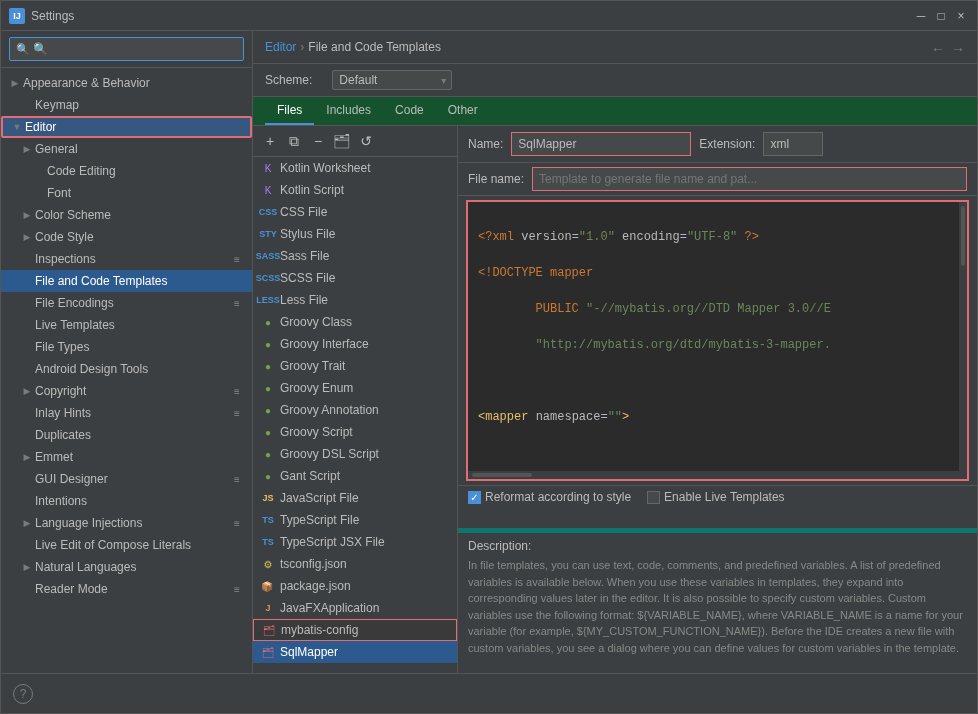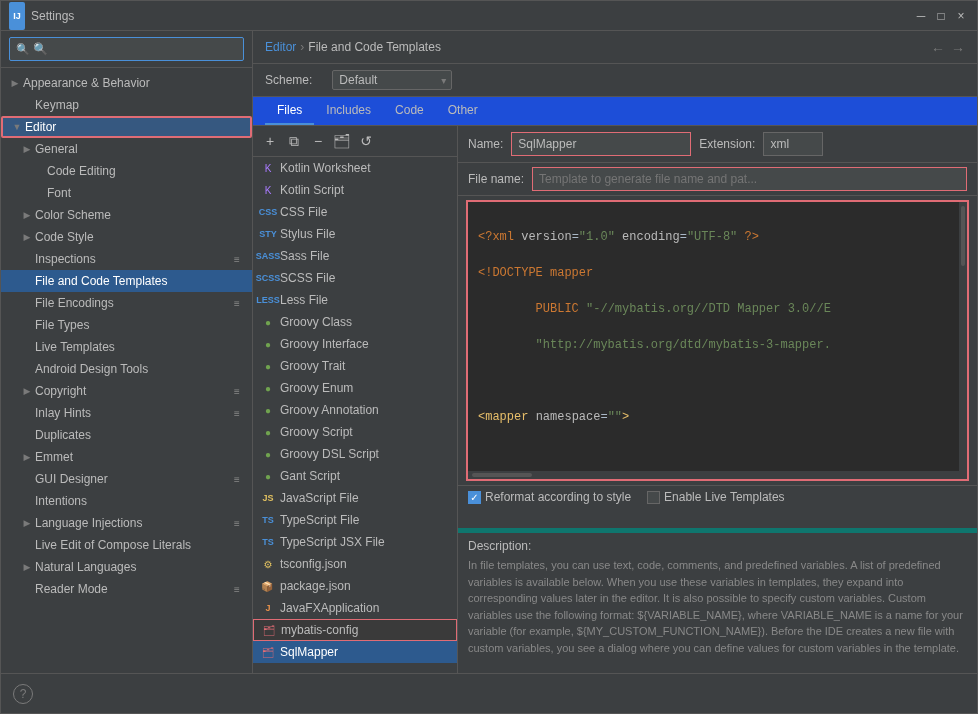--- a/index.html
+++ b/index.html
@@ -24,21 +24,21 @@
       background: #3c3f41;
       height: 30px;
       display: flex;
       align-items: center;
       padding: 0 8px;
       border-bottom: 1px solid #555;
       flex-shrink: 0;
     }
     .titlebar-icon {
       width: 16px;
-      height: 28px;
+      height: 16px;
       margin-right: 6px;
       background: #4a90d9;
       border-radius: 2px;
       display: flex;
       align-items: center;
       justify-content: center;
       font-size: 9px;
       color: white;
       font-weight: bold;
     }
@@ -219,21 +219,21 @@
       right: 6px;
       color: #7a7a7a;
       font-size: 10px;
       pointer-events: none;
     }
 
     .tabs-bar {
       display: flex;
       padding: 0 12px;
       border-bottom: 1px solid #555;
-      background: #1d4ed8;
+      background: #14532d;
     }
     .tab {
       padding: 6px 12px;
       cursor: pointer;
       color: #bbbbbb;
       font-size: 12px;
       border-bottom: 2px solid transparent;
     }
     .tab.active {
       color: white;
@@ -579,26 +579,26 @@
         </div>
 
         <div class="tree-item level-2">
           <span class="tree-arrow"></span>
           <span class="tree-label">File Encodings</span>
           <span class="indicator-icon">≡</span>
         </div>
 
         <div class="tree-item level-2">
           <span class="tree-arrow"></span>
+          <span class="tree-label">Live Templates</span>
+        </div>
+
+        <div class="tree-item level-2">
+          <span class="tree-arrow"></span>
           <span class="tree-label">File Types</span>
-        </div>
-
-        <div class="tree-item level-2">
-          <span class="tree-arrow"></span>
-          <span class="tree-label">Live Templates</span>
         </div>
 
         <div class="tree-item level-2">
           <span class="tree-arrow"></span>
           <span class="tree-label">Android Design Tools</span>
         </div>
 
         <div class="tree-item level-2">
           <span class="tree-arrow">▶</span>
           <span class="tree-label">Copyright</span>

